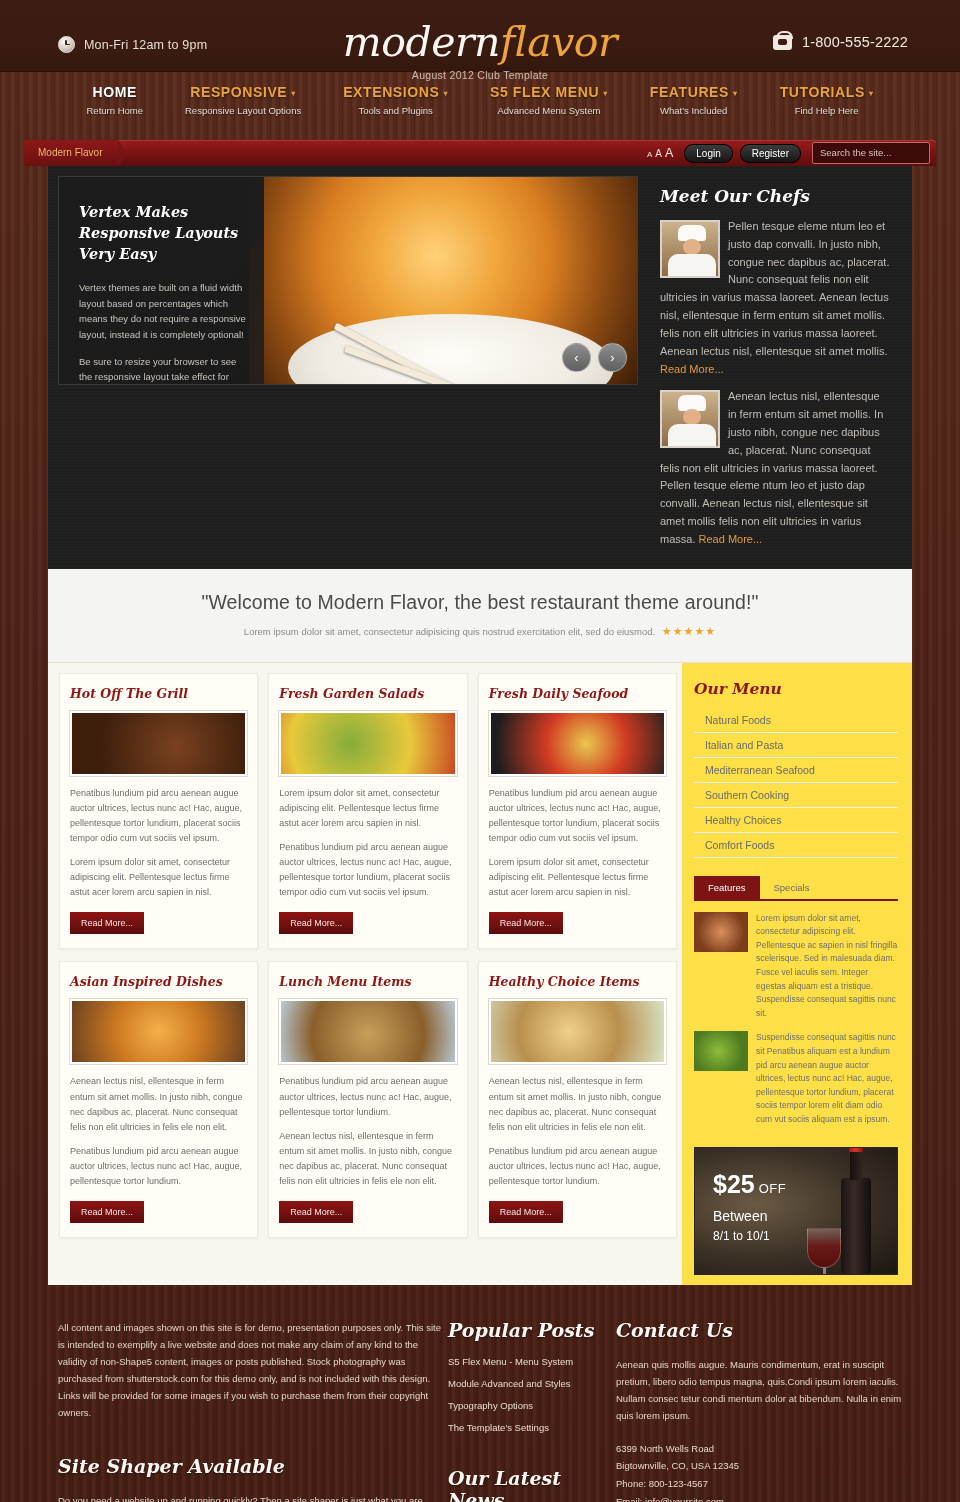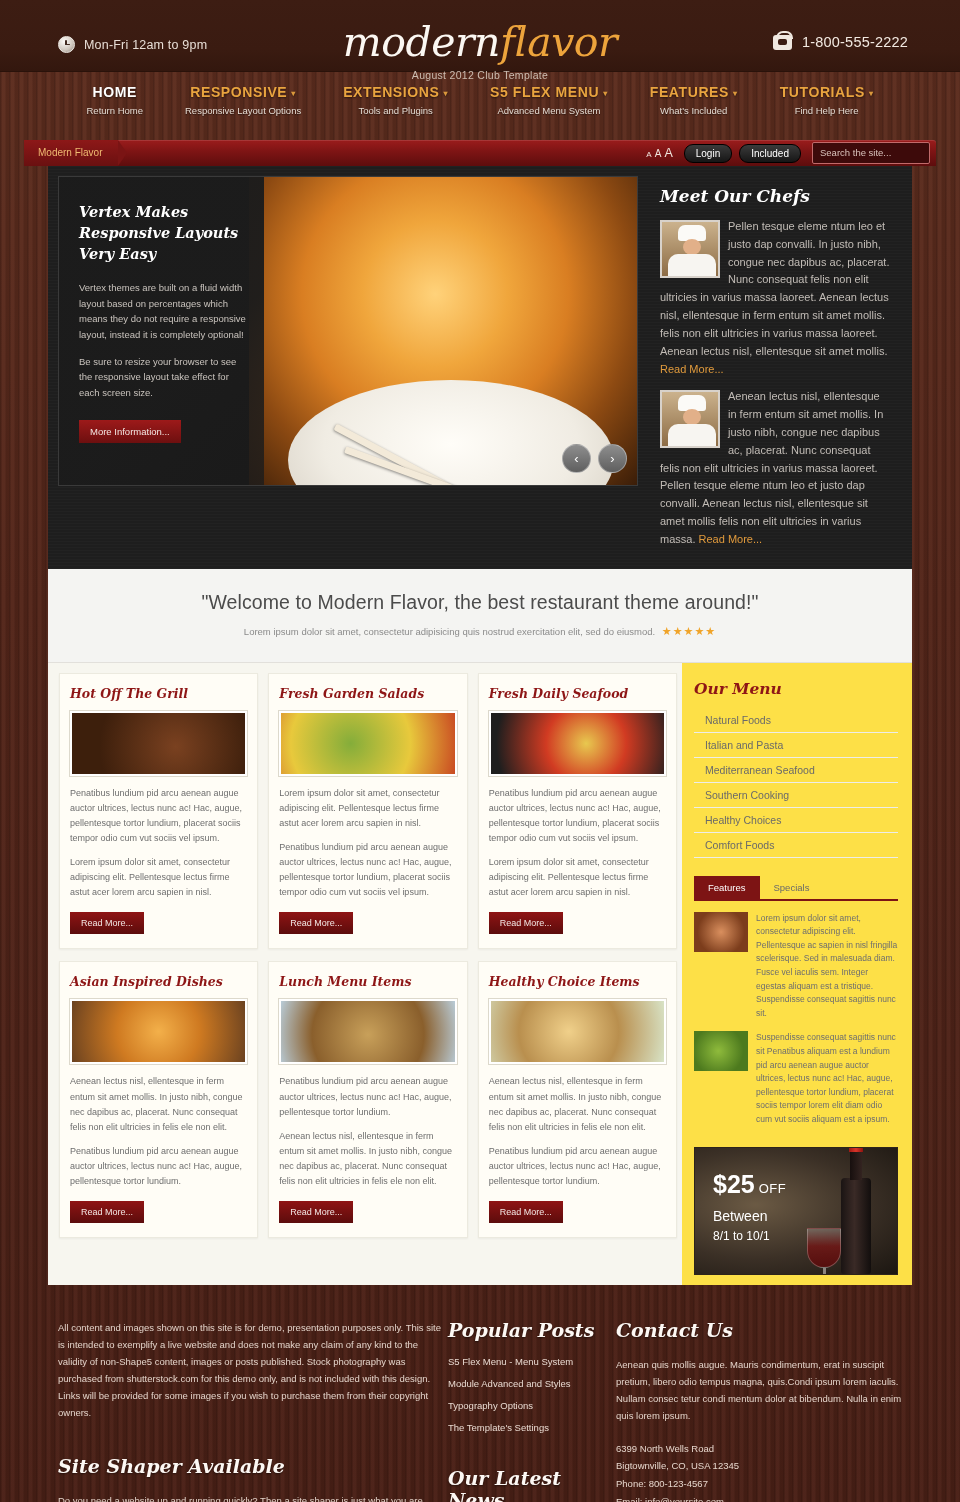--- a/index.html
+++ b/index.html
@@ -104,21 +104,21 @@
     background: #3d0a0a; border: 1px solid #c06a6a;
     color: #d9c2bb; font-size: 9.5px; padding: 0 7px; line-height: 20px;
     border-radius: 2px;
   }
 
   
   .stage { margin: 0 48px; background: #1e1e1e; padding: 10px; position: relative;
     background-image: repeating-linear-gradient(0deg, rgba(255,255,255,.018) 0 1px, transparent 1px 3px); }
   .stage-row { display: flex; gap: 10px; }
 
-  .slider { position: relative; width: 580px; height: 310px; overflow: hidden;
+  .slider { position: relative; width: 580px; height: 209px; overflow: hidden;
     border: 1px solid #3a3a3a; background: #111; padding-left: 20px; }
   .slide-photo {
     position: absolute; inset: 0; left: 190px;
     background:
       radial-gradient(circle at 48% 38%, #ffd27a 0%, #f0a63c 26%, #d97e22 48%, #8d4a12 72%, #3a1d08 100%);
   }
   .slide-photo .plate {
     position: absolute; left: 10%; bottom: -18%; width: 84%; height: 52%;
     background: radial-gradient(ellipse at 50% 40%, #fffdf8 0%, #f0ece3 55%, #cfc8bb 100%);
     border-radius: 50%;
@@ -319,21 +319,21 @@
 
   <div class="redbar">
     <div class="crumb">Modern Flavor</div>
     <div class="redbar-right">
       <div class="fontsizer">
         <span class="fs1">A</span>
         <span class="fs2">A</span>
         <span class="fs3">A</span>
       </div>
       <div class="pill">Login</div>
-      <div class="pill">Included</div>
+      <div class="pill">Register</div>
       <div class="searchbox">Search the site...</div>
     </div>
   </div>
 
   <div class="stage">
     <div class="stage-row">
       <div class="slider">
         <div class="slide-photo">
           <div class="plate"></div>
           <div class="chop"></div>

